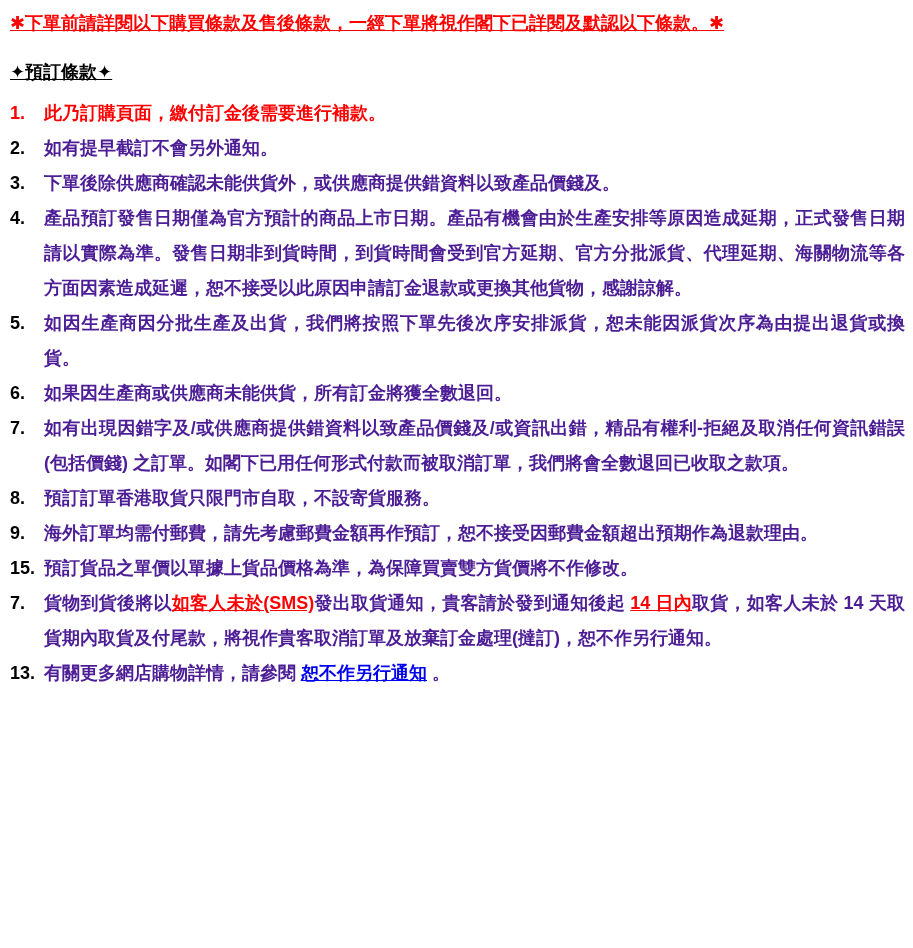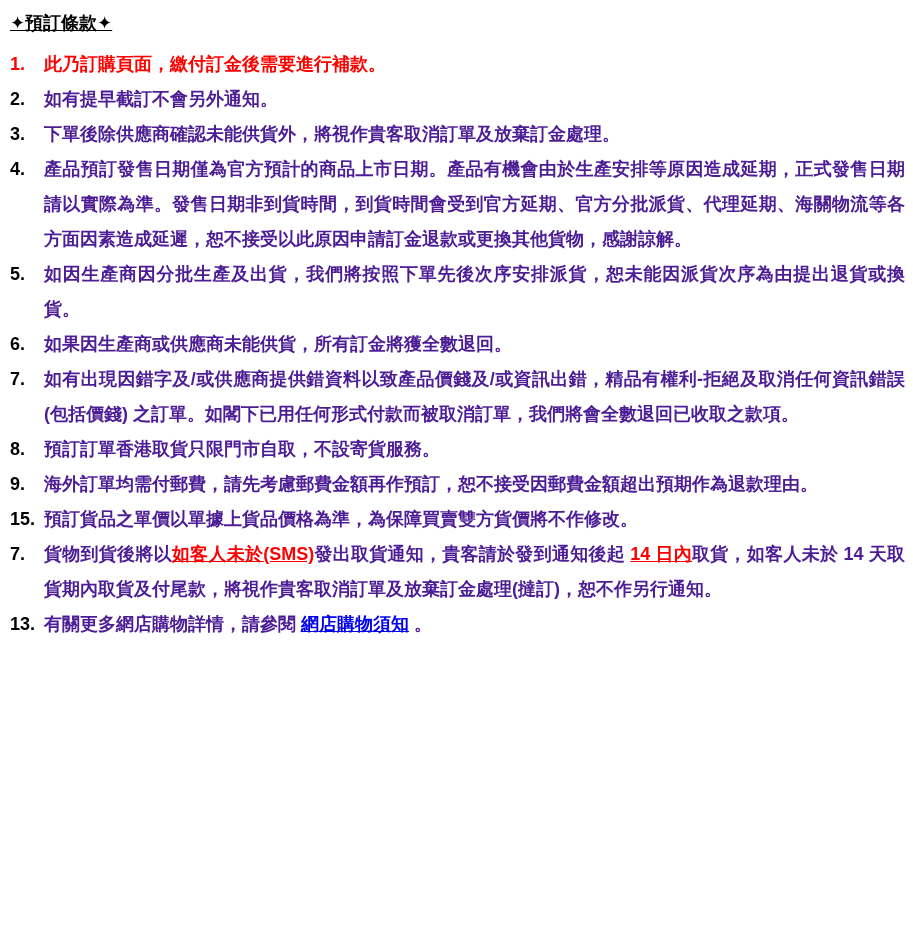--- a/index.html
+++ b/index.html
@@ -57,35 +57,36 @@
   .seg.link {
     color: #0000ee;
     text-decoration: underline;
     cursor: pointer;
   }
 </style>
 </head>
 <body>
 
 <div class="page">
+  <div class="notice">✱下單前請詳閱以下購買條款及售後條款，一經下單將視作閣下已詳閱及默認以下條款。✱</div>
 
   <div class="section-title">✦預訂條款✦</div>
 
   <div class="terms-list">
       <div class="term-item">
         <span class="term-number red">1.</span>
         <span class="term-text"><span class="seg red">此乃訂購頁面，繳付訂金後需要進行補款。</span></span>
       </div>
       <div class="term-item">
         <span class="term-number">2.</span>
         <span class="term-text"><span class="seg normal">如有提早截訂不會另外通知。</span></span>
       </div>
       <div class="term-item">
         <span class="term-number">3.</span>
-        <span class="term-text"><span class="seg normal">下單後除供應商確認未能供貨外，將視作貴客取消訂單及放棄訂金處理。</span></span>
+        <span class="term-text"><span class="seg normal">下單後除供應商確認未能供貨外，或供應商提供錯資料以致產品價錢及。</span></span>
       </div>
       <div class="term-item">
         <span class="term-number">4.</span>
         <span class="term-text"><span class="seg normal">產品預訂發售日期僅為官方預計的商品上市日期。產品有機會由於生產安排等原因造成延期，正式發售日期請以實際為準。發售日期非到貨時間，到貨時間會受到官方延期、官方分批派貨、代理延期、海關物流等各方面因素造成延遲，恕不接受以此原因申請訂金退款或更換其他貨物，感謝諒解。</span></span>
       </div>
       <div class="term-item">
         <span class="term-number">5.</span>
         <span class="term-text"><span class="seg normal">如因生產商因分批生產及出貨，我們將按照下單先後次序安排派貨，恕未能因派貨次序為由提出退貨或換貨。</span></span>
       </div>
       <div class="term-item">
@@ -107,16 +108,16 @@
       <div class="term-item">
         <span class="term-number">15.</span>
         <span class="term-text"><span class="seg normal">預訂貨品之單價以單據上貨品價格為準，為保障買賣雙方貨價將不作修改。</span></span>
       </div>
       <div class="term-item">
         <span class="term-number">7.</span>
         <span class="term-text"><span class="seg normal">貨物到貨後將以</span><span class="seg red-underline">如客人未於(SMS)</span><span class="seg normal">發出取貨通知，貴客請於發到通知後起 </span><span class="seg red-underline">14 日內</span><span class="seg normal">取貨，如客人未於 14 天取貨期內取貨及付尾款，將視作貴客取消訂單及放棄訂金處理(撻訂)，恕不作另行通知。</span></span>
       </div>
       <div class="term-item">
         <span class="term-number">13.</span>
-        <span class="term-text"><span class="seg normal">有關更多網店購物詳情，請參閱 </span><span class="seg link">網店購物須知</span><span class="seg normal"> 。</span></span>
+        <span class="term-text"><span class="seg normal">有關更多網店購物詳情，請參閱 </span><span class="seg link">恕不作另行通知</span><span class="seg normal"> 。</span></span>
       </div>
     </div>
 </div>
 
 </body></html>

